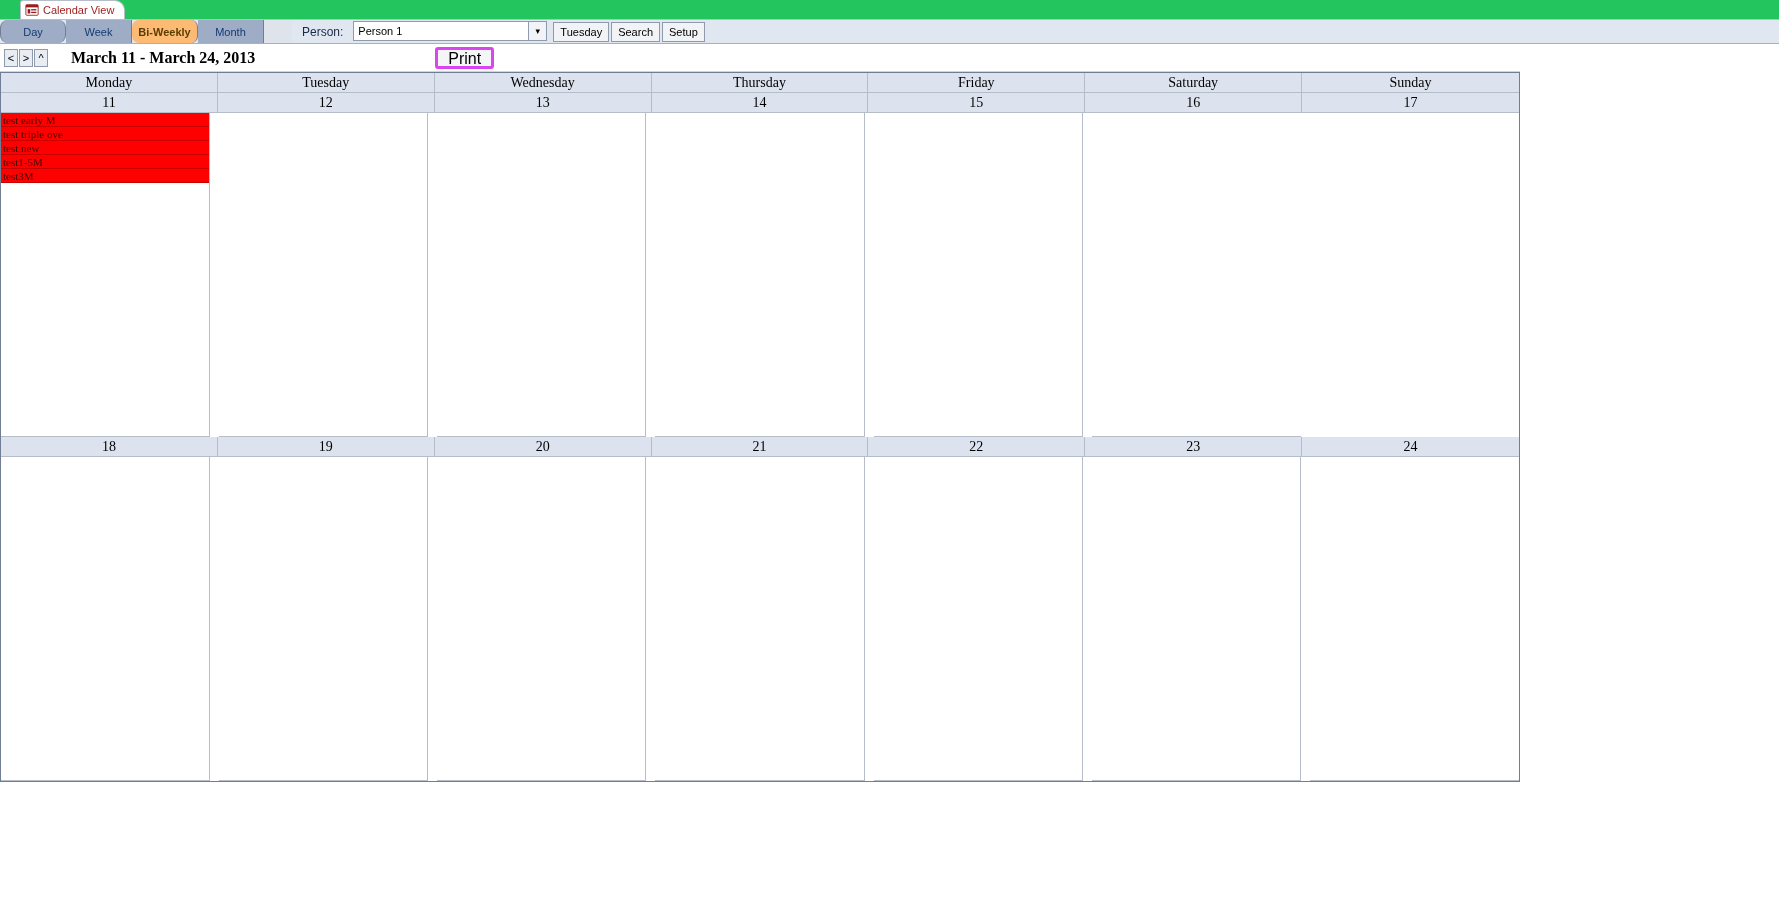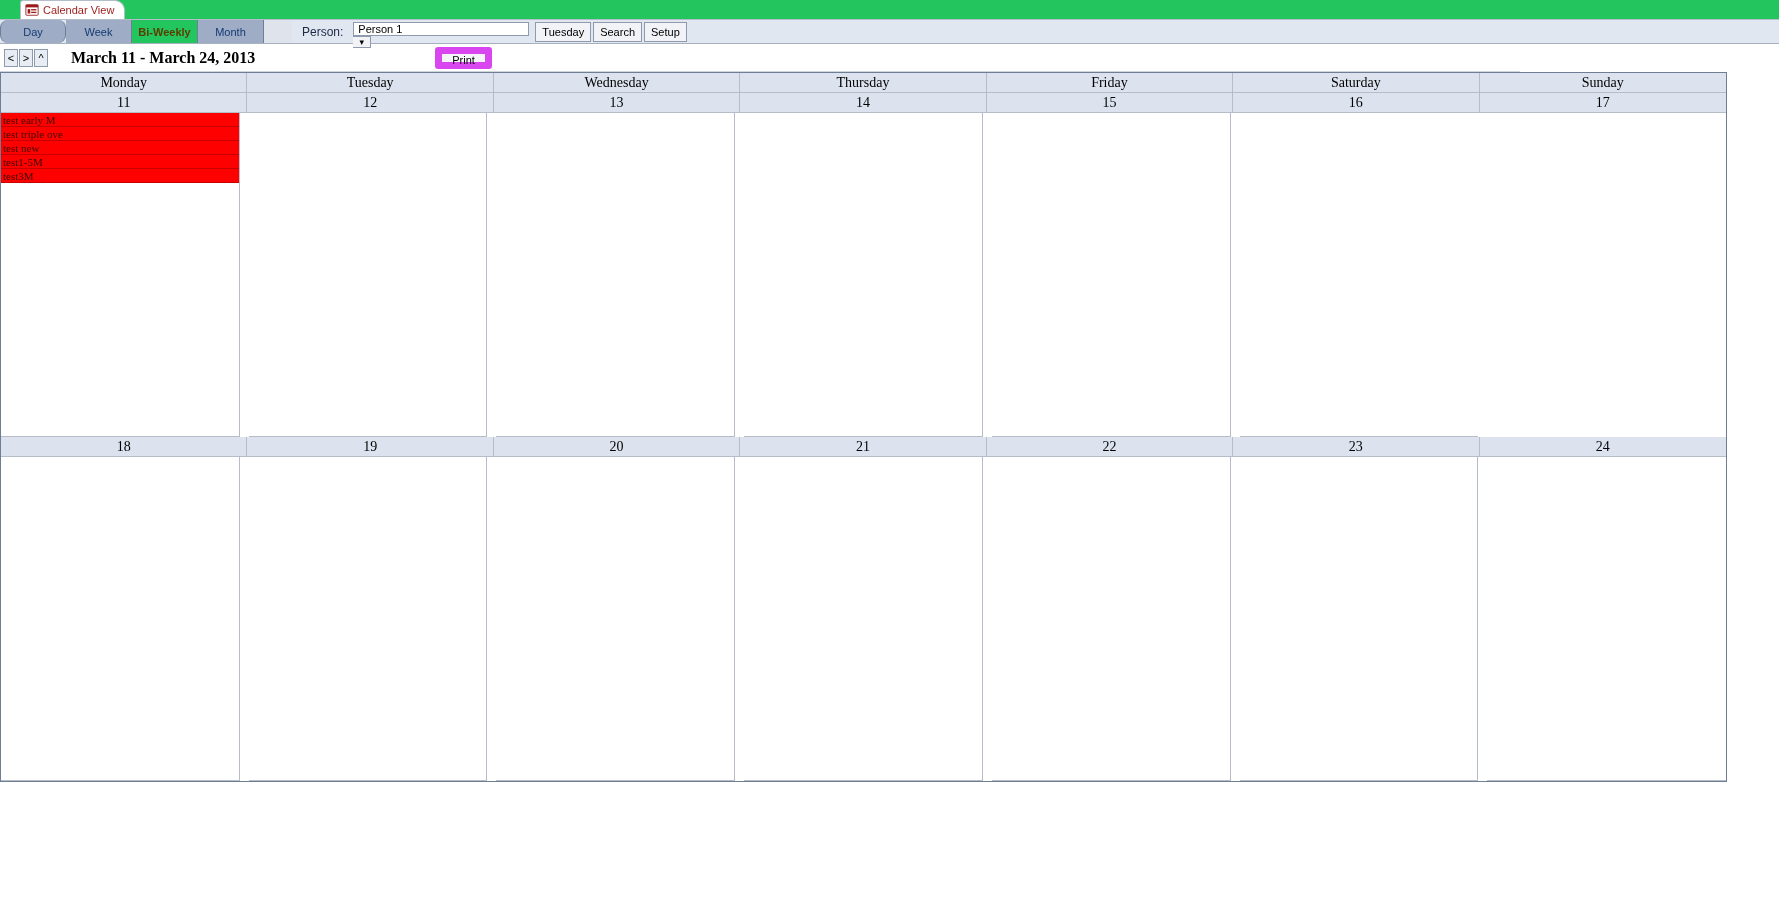--- a/index.html
+++ b/index.html
@@ -54,37 +54,37 @@
     align-items: center;
     justify-content: center;
     font-size: 11px;
     color: #153a73;
     background: #9eacc5;
     border-right: 1px solid #6f7d95;
     cursor: pointer;
   }
   .view-tab.first { border-left: 1px solid #6f7d95; margin-left: 0; border-radius: 8px; }
   .view-tab.active {
-    background: #22c55e;
+    background: #fdba74;
     color: #5a3e00;
     font-weight: 600;
+    border-radius: 7px;
   }
   .gap { width: 28px; background: #dfe4ec; border:none; }
   .person-label {
     display: flex;
     align-items: center;
     padding: 0 6px 0 10px;
     font-size: 12px;
     color: #1b2a46;
   }
   .combo {
     display: flex;
-    align-items: flex-start;
+    align-items: flex-end;
     padding: 2px 4px;
-    flex-direction: column;
   }
   .combo-input {
     width: 176px;
     height: 20px;
     border: 1px solid #8f9bad;
     background: #fff;
     font-size: 11px;
     padding: 0 4px;
   }
   .combo-btn {
@@ -135,31 +135,31 @@
   .date-title {
     font-family: "Times New Roman", serif;
     font-weight: bold;
     font-size: 16px;
     padding-left: 22px;
     flex: 0 0 auto;
   }
   .navrow .spacer { flex: 0 0 auto; width: 180px; }
   .print-btn {
     height: 22px;
-    border: 7px solid #d946ef;
+    border: 3px solid #d946ef;
     border-radius: 3px;
     background: #f4f5f7;
-    font-size: 11px;
+    font-size: 16px;
     padding: 0 10px;
     cursor: pointer;
     text-align: center;
   }
   
   .calendar {
-    width: 1727px;
+    width: 1520px;
     border: 1px solid #6f7d95;
   }
   .cal-header-days {
     display: grid;
     grid-template-columns: repeat(7, 1fr);
     height: 20px;
   }
   .cal-header-days > div {
     background: #dce3ee;
     border-right: 1px solid #b5bdc9;

